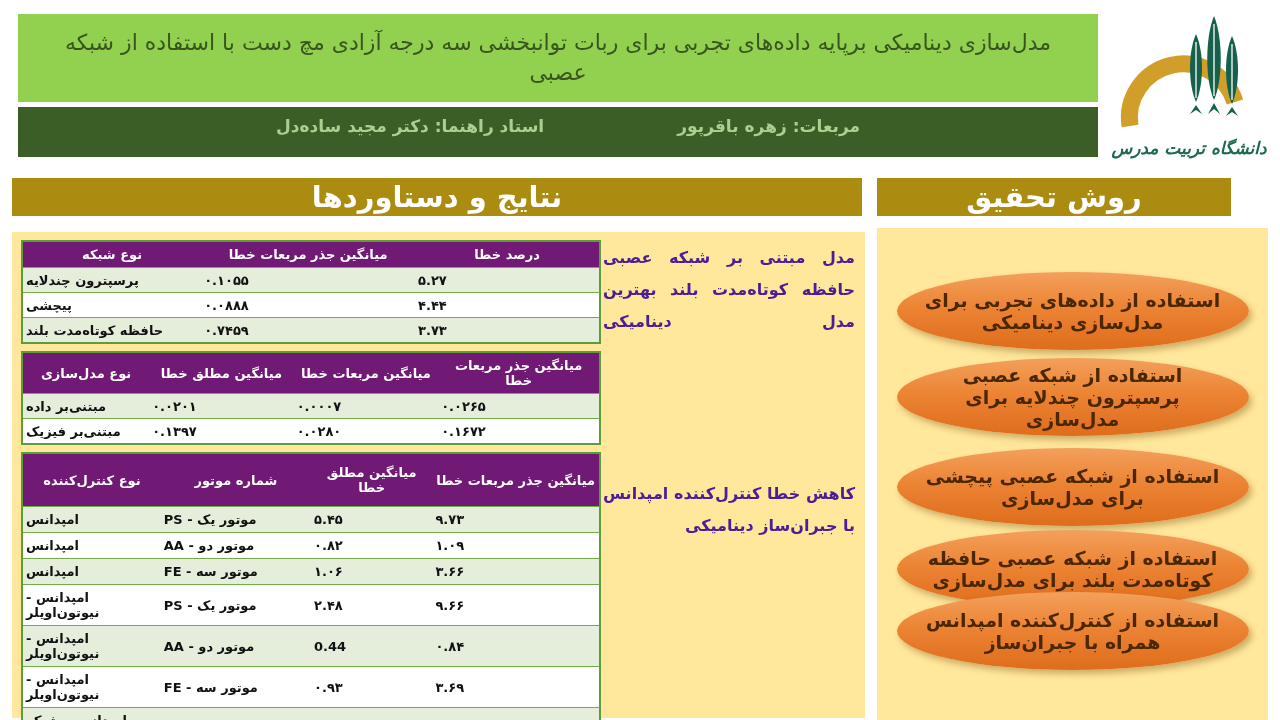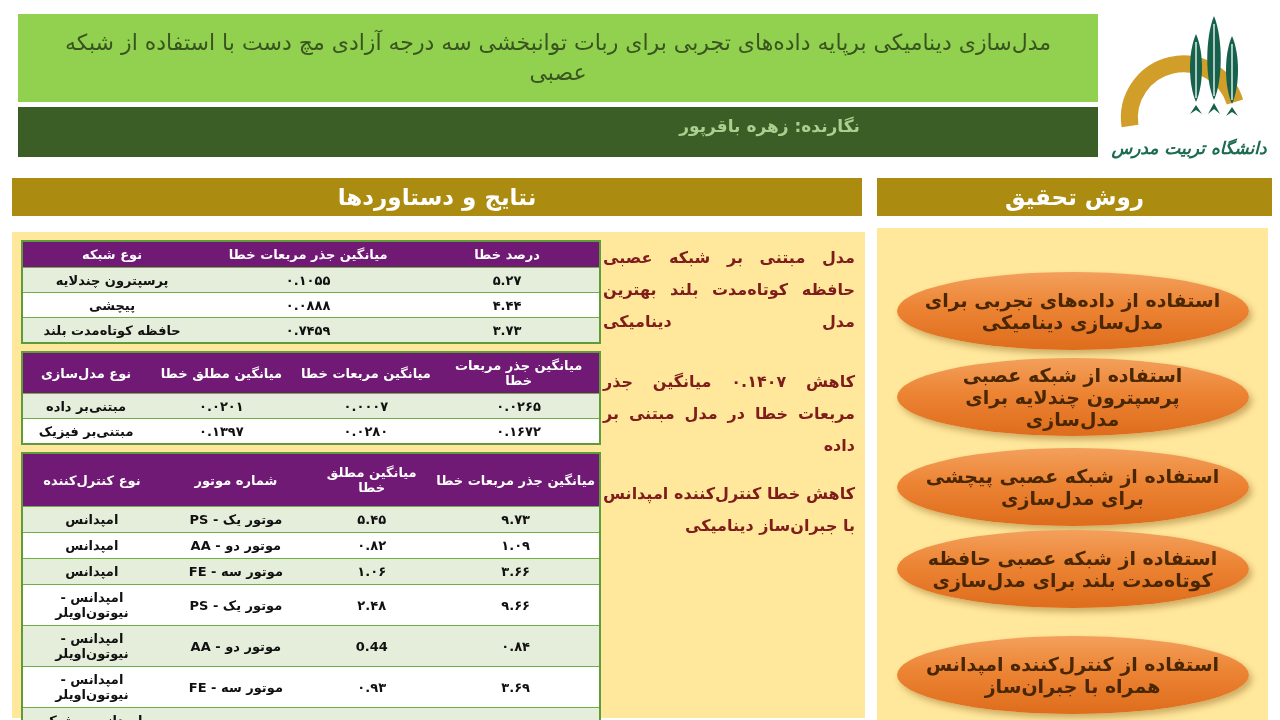--- a/index.html
+++ b/index.html
@@ -25,57 +25,57 @@
   }
   .author-band .writer     { position:absolute; top:9px; right:238px; }
   .author-band .supervisor { position:absolute; top:9px; left:258px; }
 
   .logo { position:absolute; left:1104px; top:8px; width:170px; height:156px; }
 
   
   .section-head {
     position:absolute; top:178px; height:38px;
     background:#AB8B10; color:#ffffff;
-    font-weight:bold; font-size:23px;
+    font-weight:bold; font-size:29px;
     display:flex; align-items:center; justify-content:center; direction:rtl;
   }
   #results-head { left:12px;  width:850px; }
-  #method-head  { left:877px; width:395px; }
+  #method-head  { left:877px; width:354px; }
 
   
   .results-panel {
     position:absolute; left:12px; top:232px; width:853px; height:486px;
     background:#FFE79B;
   }
   .tables-stack { position:absolute; left:9px; top:8px; width:580px; }
 
   table {
     width:100%; border-collapse:collapse; direction:rtl;
     font-size:13px; font-weight:bold; color:#111;
     background:#ffffff; border:2px solid #5E9B3B;
     table-layout:fixed;
   }
   table + table { margin-top:7px; }
   th {
     background:#701a75; color:#ffffff;
     padding:5px 3px; font-size:13px; font-weight:bold;
   }
   td {
-    padding:4.5px 3px; text-align:center;
+    padding:4.5px 3px; text-align:left;
     border-top:1px solid #70AD47;
     margin-left:40px;
   }
   tbody tr:nth-child(odd) { background:#E4EEDB; }
   #table-3 th { padding:11px 3px;margin-left:43px; }
   #table-3 td { padding:5px 3px; }
 
   .annotation {
     position:absolute; right:10px; width:252px;
     direction:rtl; text-align:justify;
-    font-weight:bold; font-size:16px; line-height:2.0; color:#7f1d1d;
+    font-weight:bold; font-size:16px; line-height:2.0; color:#4c1d95;
   }
   #ann-1 { top:10px;  text-align-last:justify; }
   #ann-2 { top:134px; text-align-last:justify; }
   #ann-3 { top:246px; text-align-last:right; }
 
   
   .method-panel {
     position:absolute; left:877px; top:228px; width:391px; height:492px;
     background:#FFE79B;
   }
@@ -91,21 +91,22 @@
   }
 </style>
 </head>
 <body>
 
 <div class="title-band">
   <span>مدل‌سازی دینامیکی برپایه داده‌های تجربی برای ربات توانبخشی سه درجه آزادی مچ دست با استفاده از شبکه عصبی</span>
 </div>
 
 <div class="author-band">
-  <span class="writer">نگارنده: زهره باقرپور</span>
+  <span class="writer">مربعات: زهره باقرپور</span>
+  <span class="supervisor">استاد راهنما: دکتر مجید ساده‌دل</span>
 </div>
 
 <div class="logo">
   <svg viewBox="0 0 170 156" width="170" height="156">
     <path d="M 26 118 A 54 54 0 0 1 131 94" fill="none" stroke="#D29E2A" stroke-width="17"></path>
 
     <g fill="#15614B">
       <path d="M92 26 C100 44 100 76 92 94 C84 76 84 44 92 26 Z"></path>
       <path d="M110 8 C119 30 119 72 110 92 C101 72 101 30 110 8 Z"></path>
       <path d="M128 28 C136 46 136 78 128 96 C120 78 120 46 128 28 Z"></path>
@@ -248,35 +249,34 @@
             <td>۹.۵۹</td>
             <td>۲.۷۵</td>
             <td>موتور یک - PS</td>
             <td>امپدانس - شبکه عصبی</td>
           </tr>
         </tbody>
       </table>
   </div>
 
   <div class="annotation" id="ann-1">مدل مبتنی بر شبکه عصبی حافظه کوتاه‌مدت بلند بهترین مدل دینامیکی</div>
-  <div class="annotation" id="ann-2">کاهش ۰.۱۴۰۷ میانگین جذر مربعات خطا در مدل مبتنی بر داده</div>
   <div class="annotation" id="ann-3">کاهش خطا کنترل‌کننده امپدانس با جبران‌ساز دینامیکی</div>
 </div>
 
 <div class="method-panel">
   <div>
       <div class="ellipse" style="top: 44px;">
         <span>استفاده از داده‌های تجربی برای مدل‌سازی دینامیکی</span>
       </div>
       <div class="ellipse" style="top: 130px;">
         <span>استفاده از شبکه عصبی پرسپترون چندلایه برای مدل‌سازی</span>
       </div>
       <div class="ellipse" style="top: 220px;">
         <span>استفاده از شبکه عصبی پیچشی برای مدل‌سازی</span>
       </div>
       <div class="ellipse" style="top: 302px;">
         <span>استفاده از شبکه عصبی حافظه کوتاه‌مدت بلند برای مدل‌سازی</span>
       </div>
-      <div class="ellipse" style="top: 408px;">
+      <div class="ellipse" style="top: 364px;">
         <span>استفاده از کنترل‌کننده امپدانس همراه با جبران‌ساز</span>
       </div>
     </div>
 </div>
 
 </body></html>

